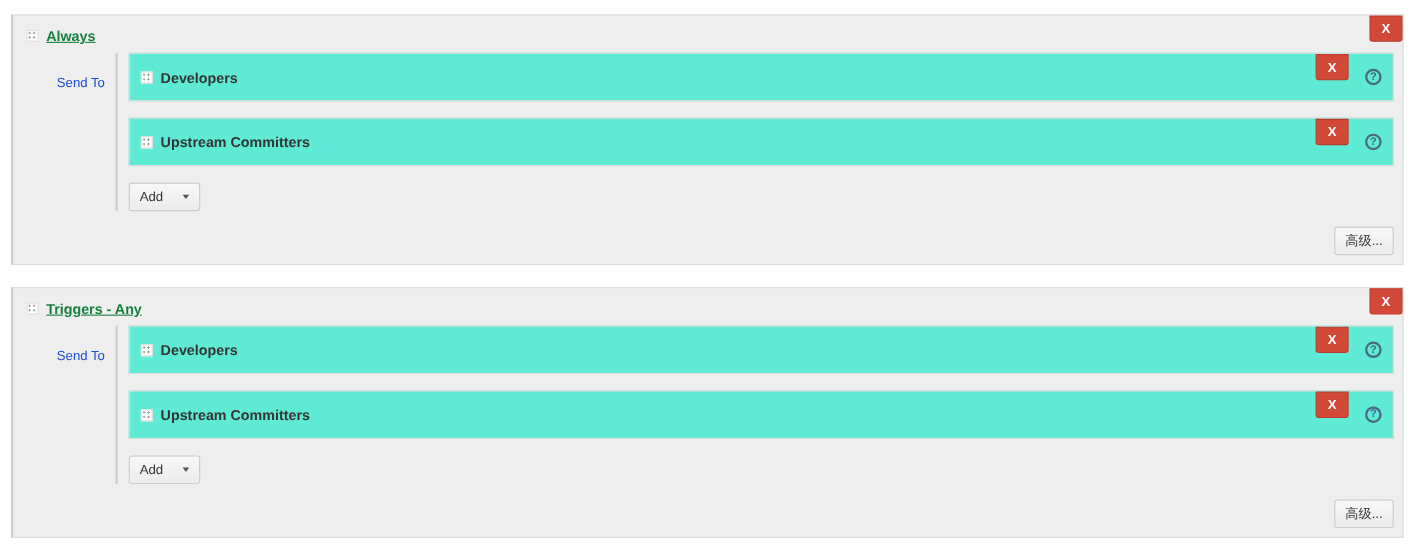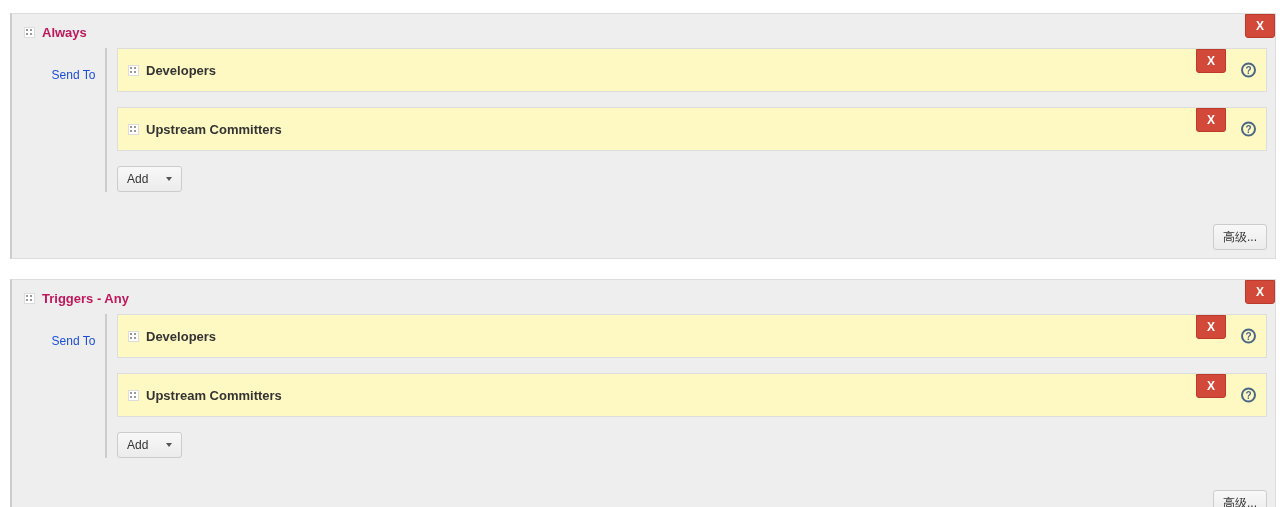--- a/index.html
+++ b/index.html
@@ -53,21 +53,22 @@
     width: 11px;
     height: 11px;
     background:
       radial-gradient(circle, #999 1px, transparent 1px) 0 0 / 4px 4px,
       #fff;
     border: 1px solid #ddd;
   }
   .trigger-title {
     font-weight: bold;
     font-size: 13px;
-    color: #be185d;
+    color: #15803d;
+    text-decoration: underline;
   }
   .delete-btn {
     position: absolute;
     top: 0;
     right: 0;
     height: 24px;
     min-width: 30px;
     padding: 0 10px;
     background: #d24939;
     color: #fff;
@@ -93,21 +94,21 @@
     color: #1d4ed8;
     margin-top: 16px;
   }
   .trigger-body-content {
     flex: 1;
     border-left: 2px solid #ccc;
     padding-left: 10px;
   }
   .recipient-row {
     position: relative;
-    background: #fef9c3;
+    background: #5eead4;
     border: 1px solid #ddd;
     padding: 12px 38px 12px 10px;
     margin-bottom: 15px;
     display: flex;
     align-items: center;
     gap: 7px;
     min-height: 44px;
   }
   .recipient-name {
     font-weight: bold;
@@ -164,21 +165,21 @@
   .caret-down {
     width: 0; height: 0;
     border-left: 3px solid transparent;
     border-right: 3px solid transparent;
     border-top: 4px solid #555;
     margin-left: 2px;
   }
   .advanced-row {
     display: flex;
     justify-content: flex-end;
-    margin-top: 32px;
+    margin-top: 14px;
   }
 </style>
 </head>
 <body>
 
 <div class="page">
   <div class="row">
     <div class="rightcol">
 
       <div class="trigger-block">

